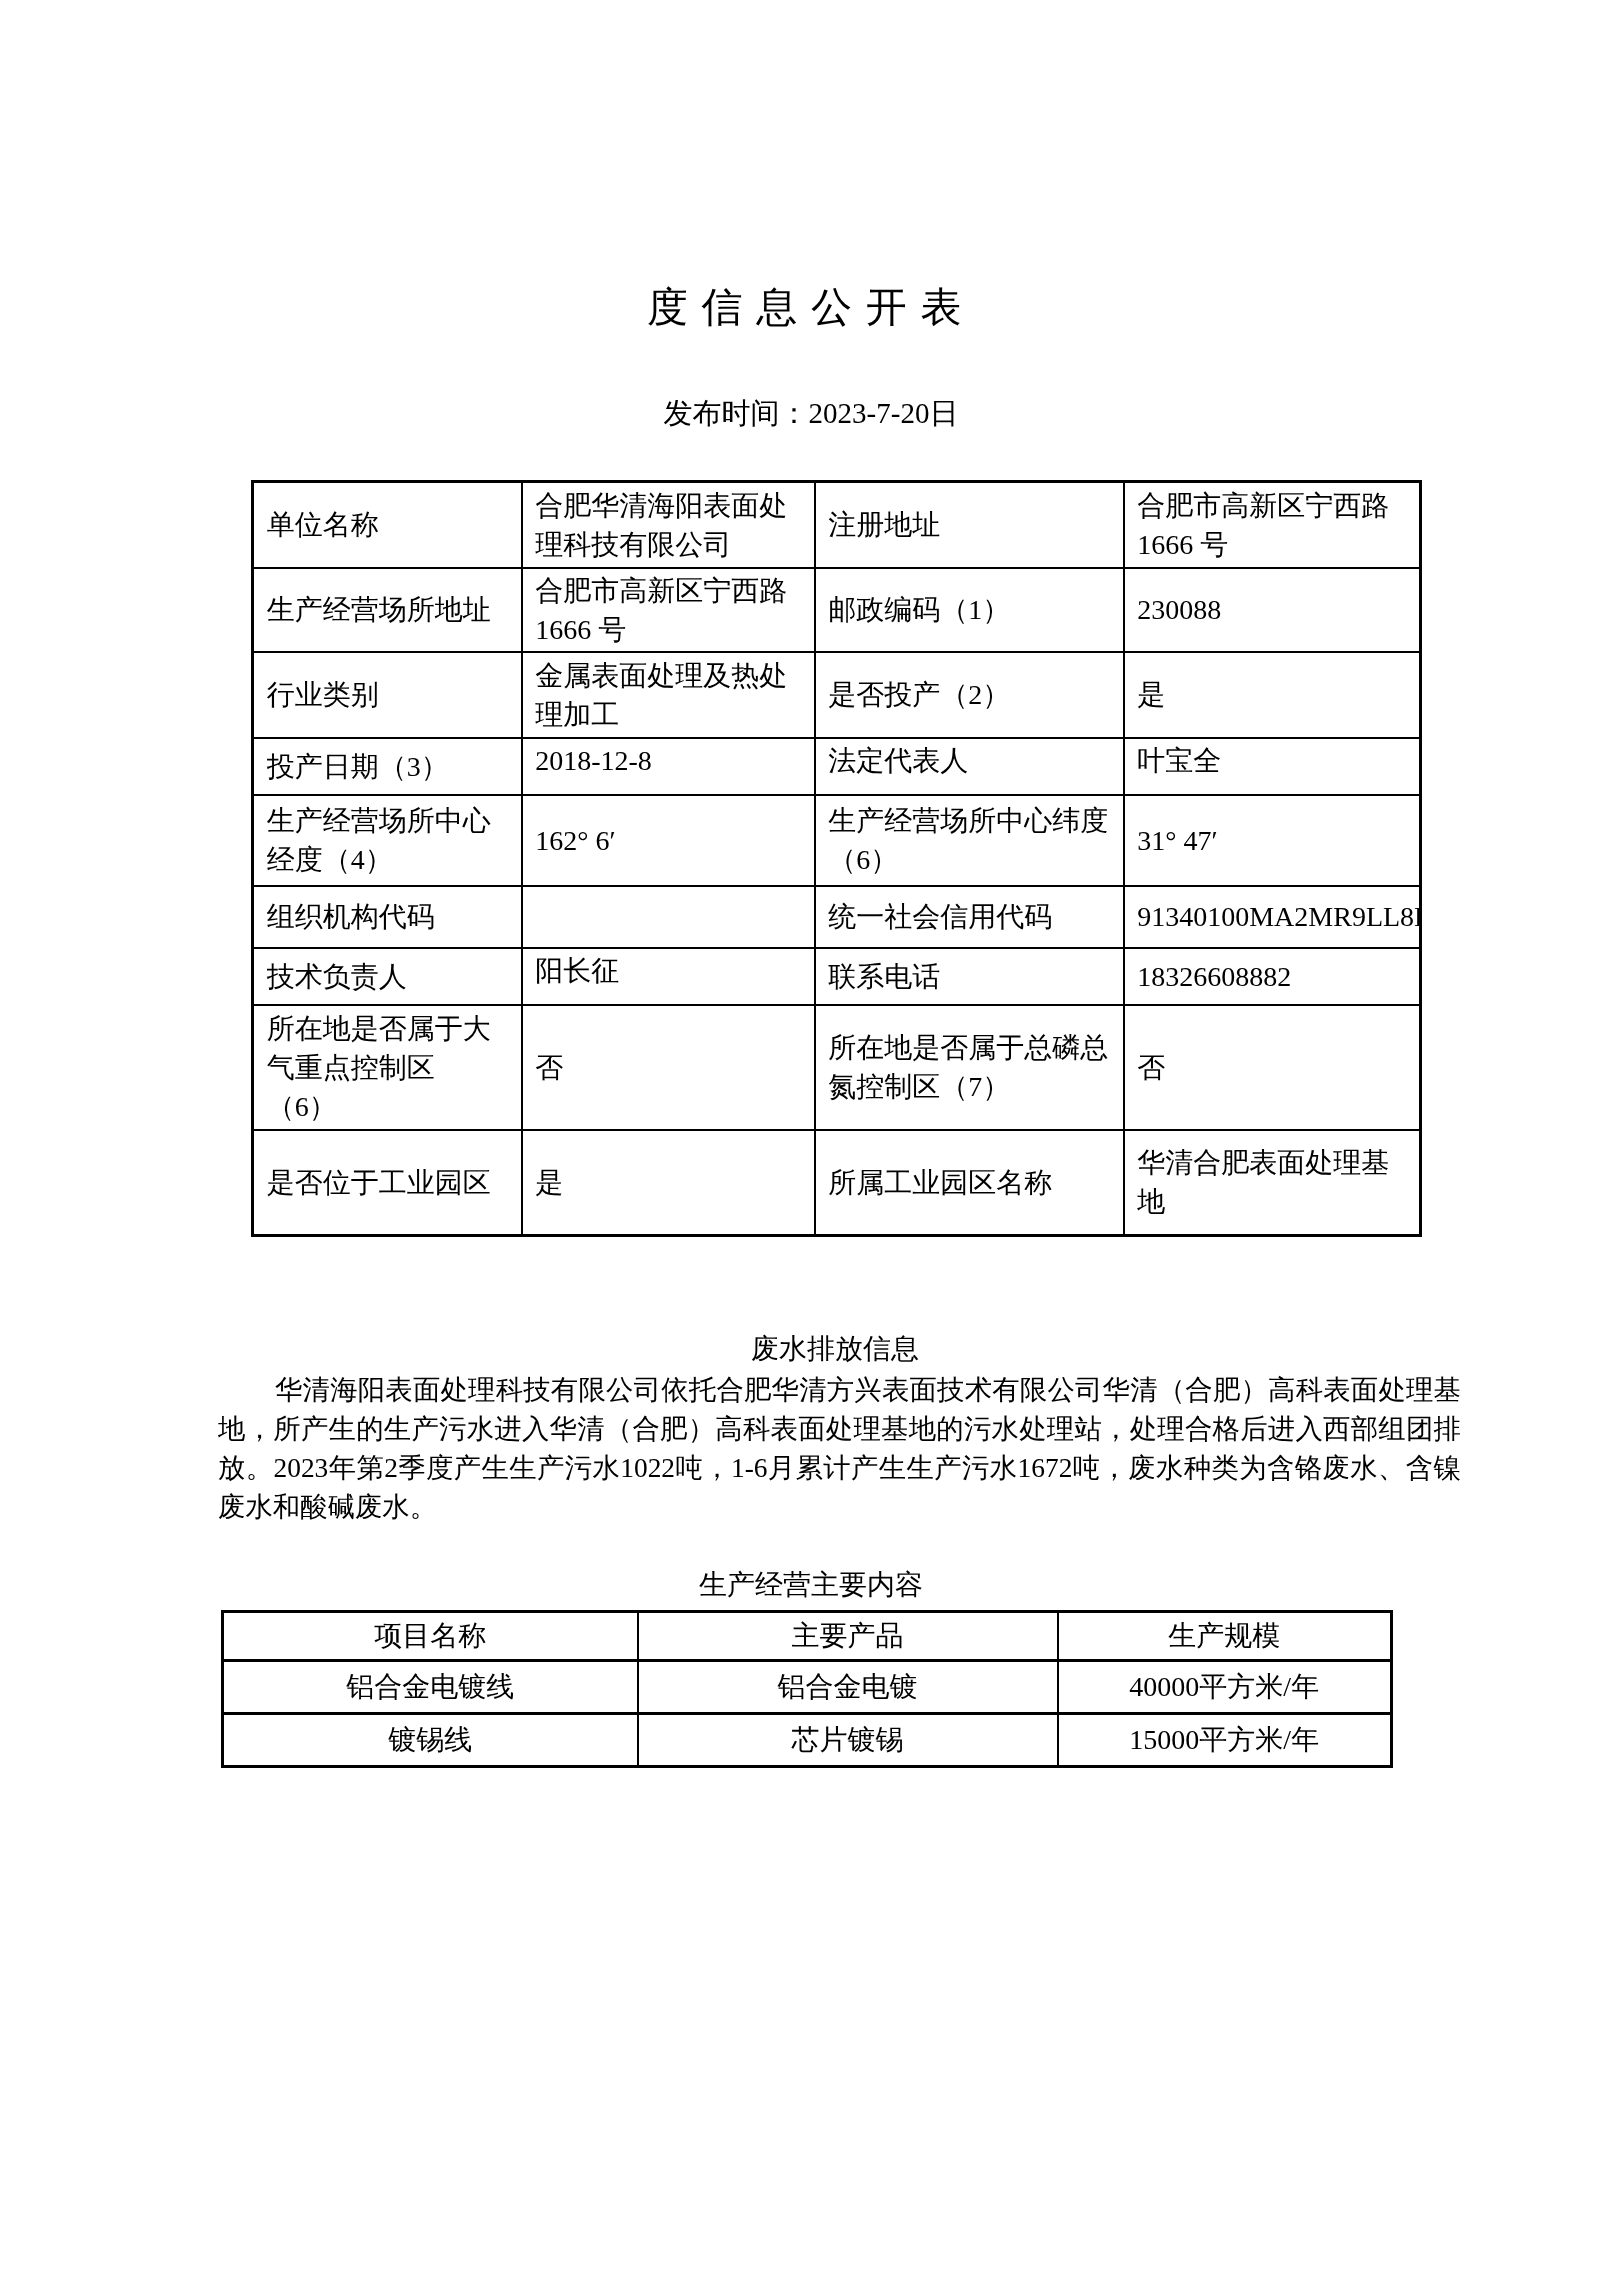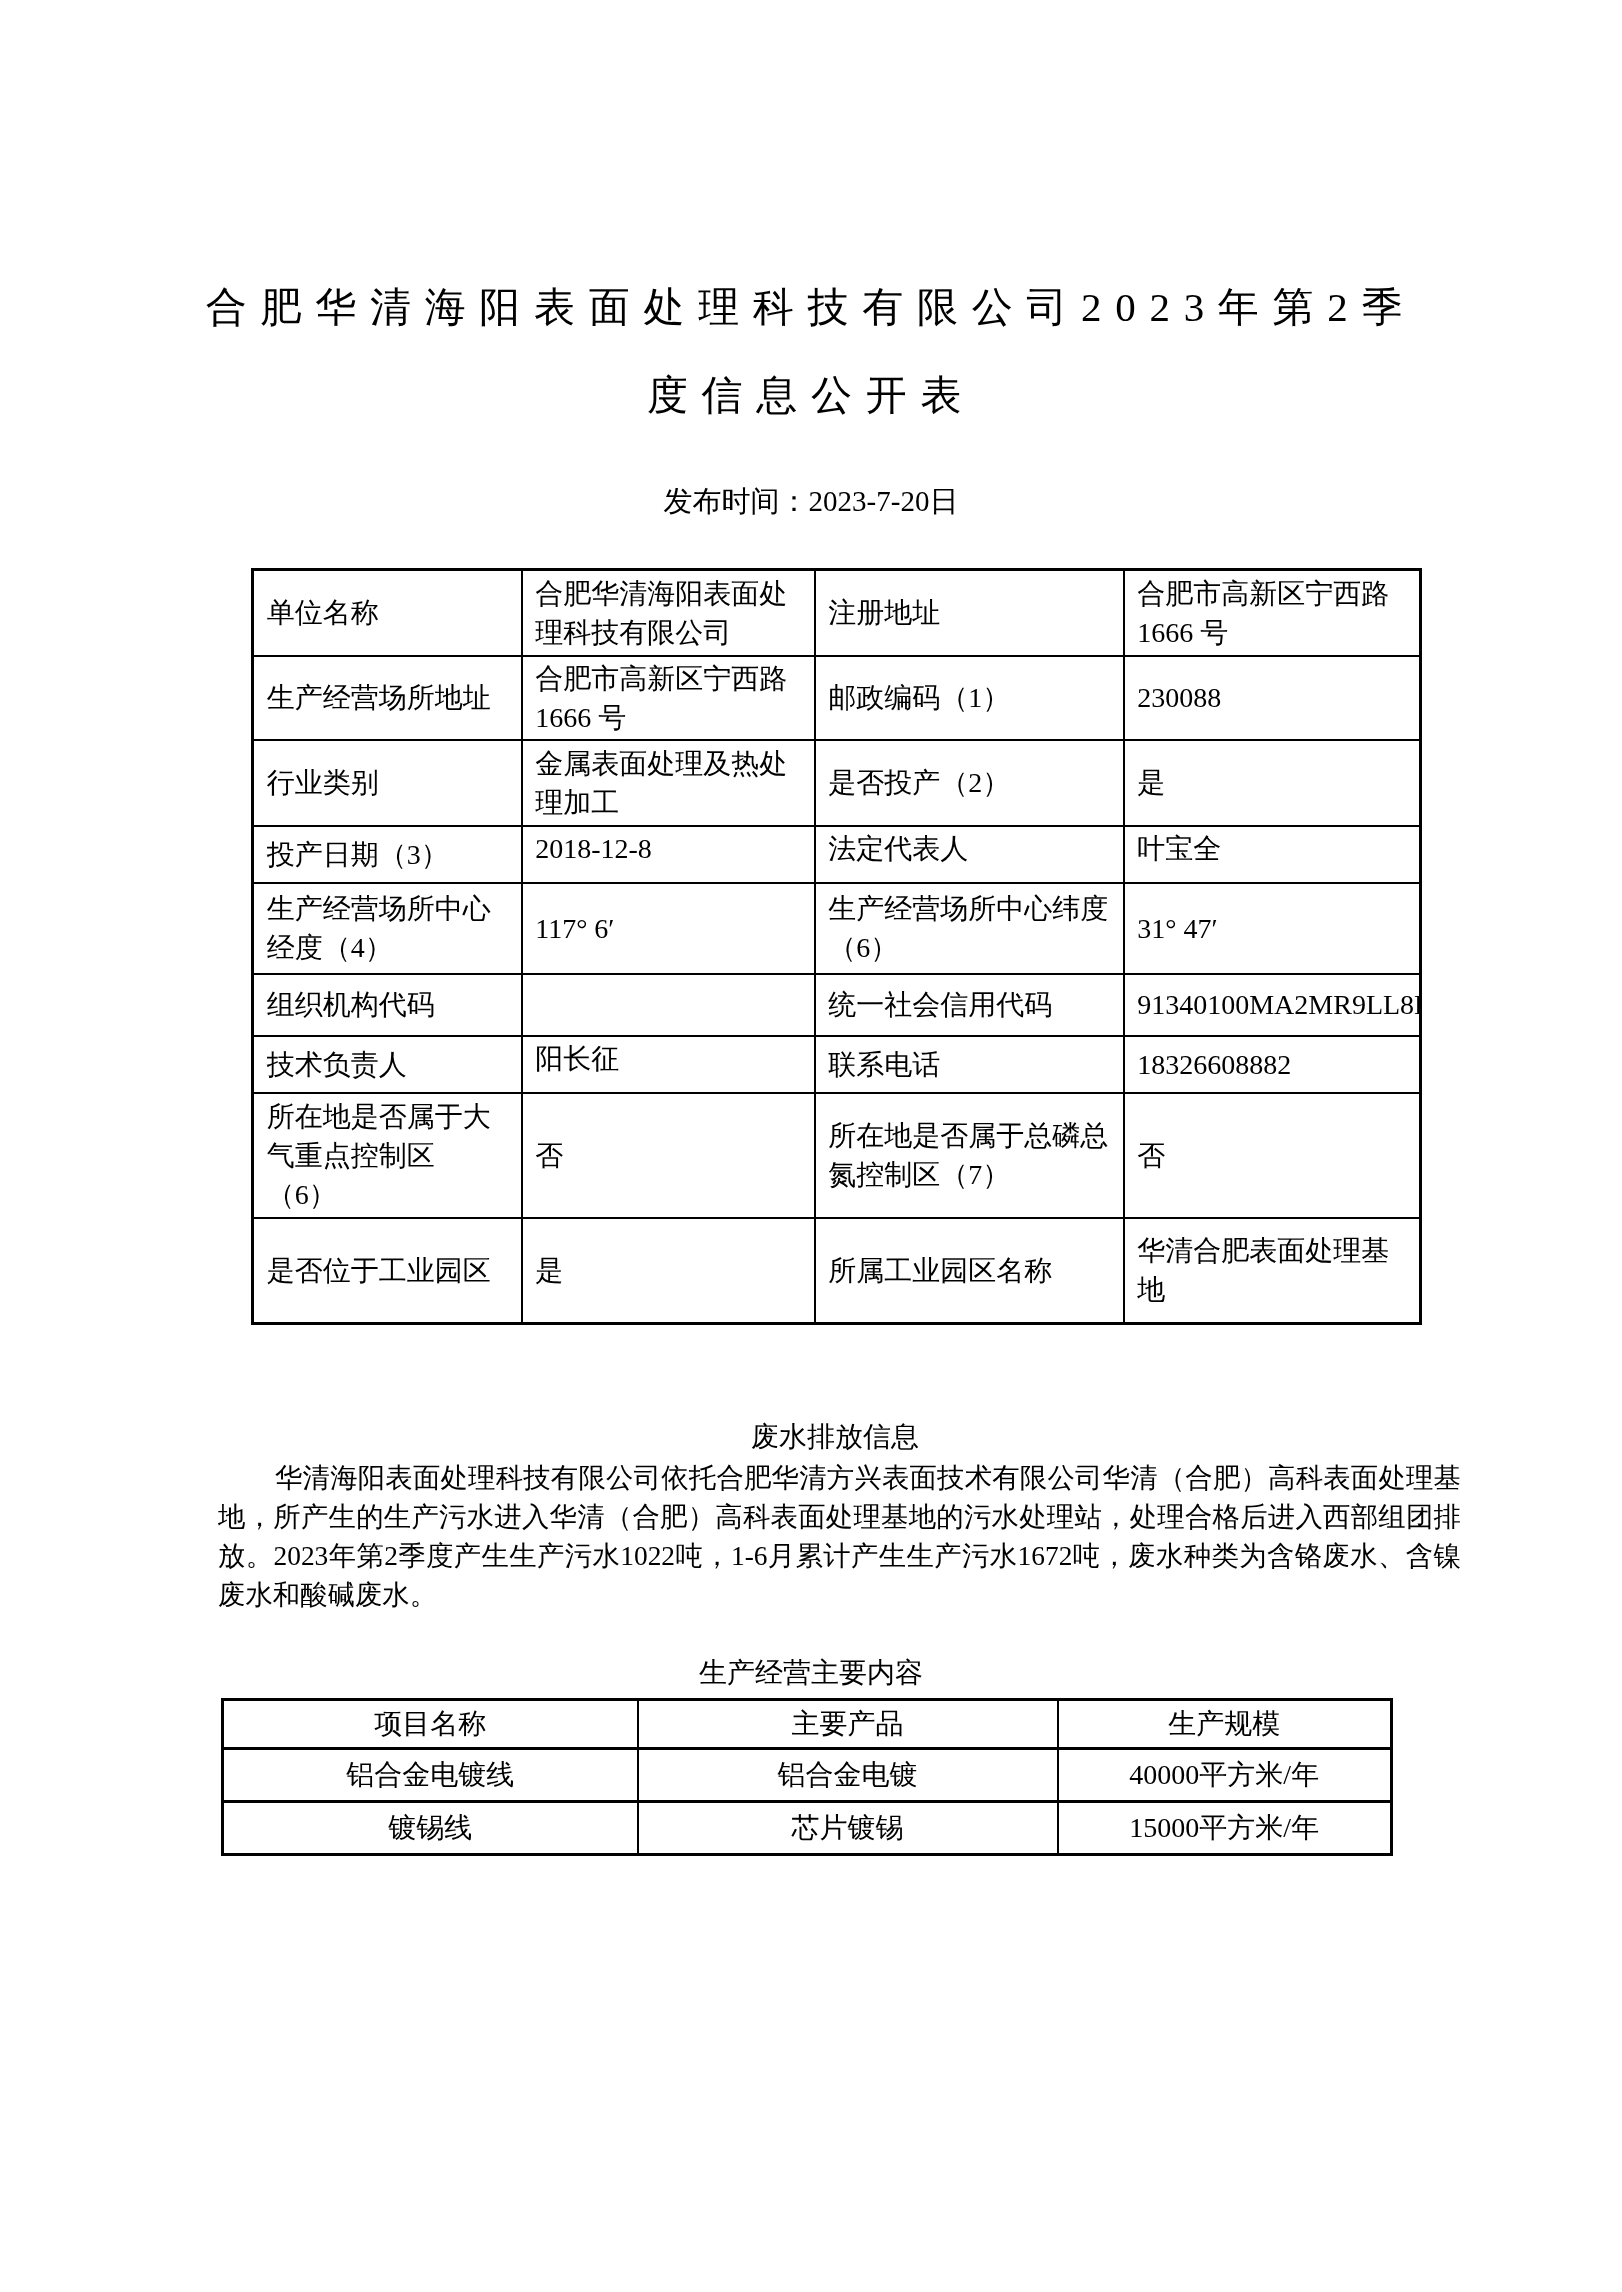--- a/index.html
+++ b/index.html
@@ -81,21 +81,20 @@
     text-align:center;
     font-size:28px; line-height:35px;
   }
 </style>
 </head>
 <body>
 
 <div class="page">
 
   <div class="title">
-    <div class="t1">合肥华清海阳表面处理科技有限公司2023年第2季</div>
     <div class="t2">度信息公开表</div>
   </div>
 
   <div class="publish">发布时间：2023-7-20日</div>
 
   <table class="info">
     <colgroup>
       <col style="width:269px">
         <col style="width:293px">
         <col style="width:309px">
@@ -121,21 +120,21 @@
         <td class="val">是</td>
       </tr>
       <tr class="r4">
         <td class="lab">投产日期（3）</td>
         <td class="val vtop">2018-12-8</td>
         <td class="lab vtop">法定代表人</td>
         <td class="val vtop">叶宝全</td>
       </tr>
       <tr class="r5">
         <td class="lab">生产经营场所中心经度（4）</td>
-        <td class="val">117° 6′</td>
+        <td class="val">162° 6′</td>
         <td class="lab">生产经营场所中心纬度（6）</td>
         <td class="val">31° 47′</td>
       </tr>
       <tr class="r6">
         <td class="lab">组织机构代码</td>
         <td class="val"></td>
         <td class="lab">统一社会信用代码</td>
         <td class="val">91340100MA2MR9LL8L</td>
       </tr>
       <tr class="r7">

